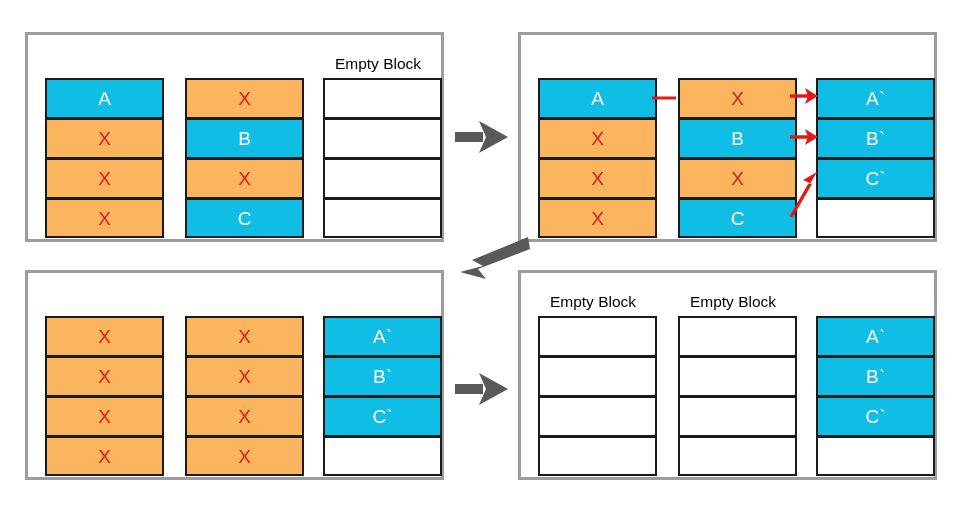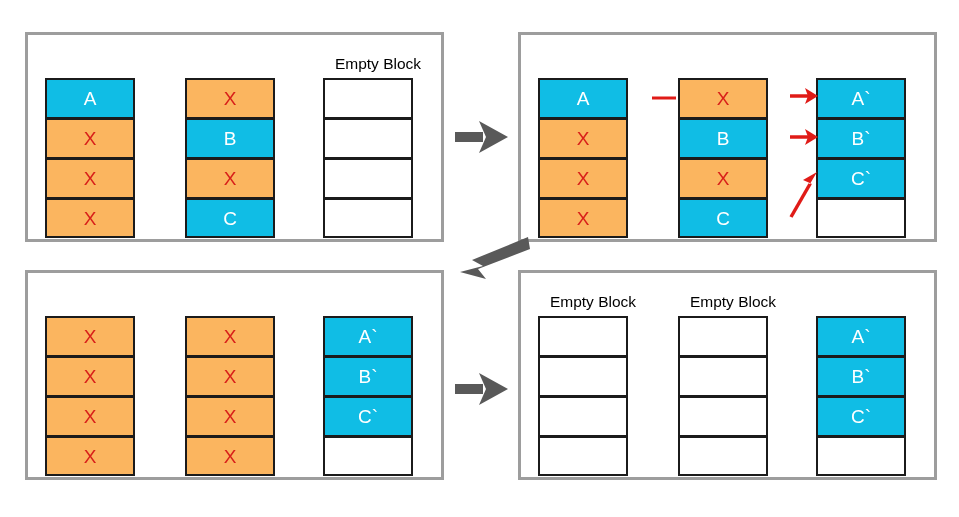--- a/index.html
+++ b/index.html
@@ -30,21 +30,21 @@
     background: #ffffff;
   }
   #panel-1 { left: 25px;  top: 32px;  width: 419px; height: 210px; }
   #panel-2 { left: 518px; top: 32px;  width: 419px; height: 210px; }
   #panel-3 { left: 25px;  top: 270px; width: 419px; height: 210px; }
   #panel-4 { left: 518px; top: 270px; width: 419px; height: 210px; }
 
   
   .stack {
     position: absolute;
-    width: 90px;
+    width: 119px;
   }
   .stack.col-a { left: 17px; }
   .stack.col-b { left: 157px; }
   .stack.col-c { left: 295px; }
   .stack { top: 43px; }
 
   .stack-label {
     position: absolute;
     top: -24px;
     left: 0;

